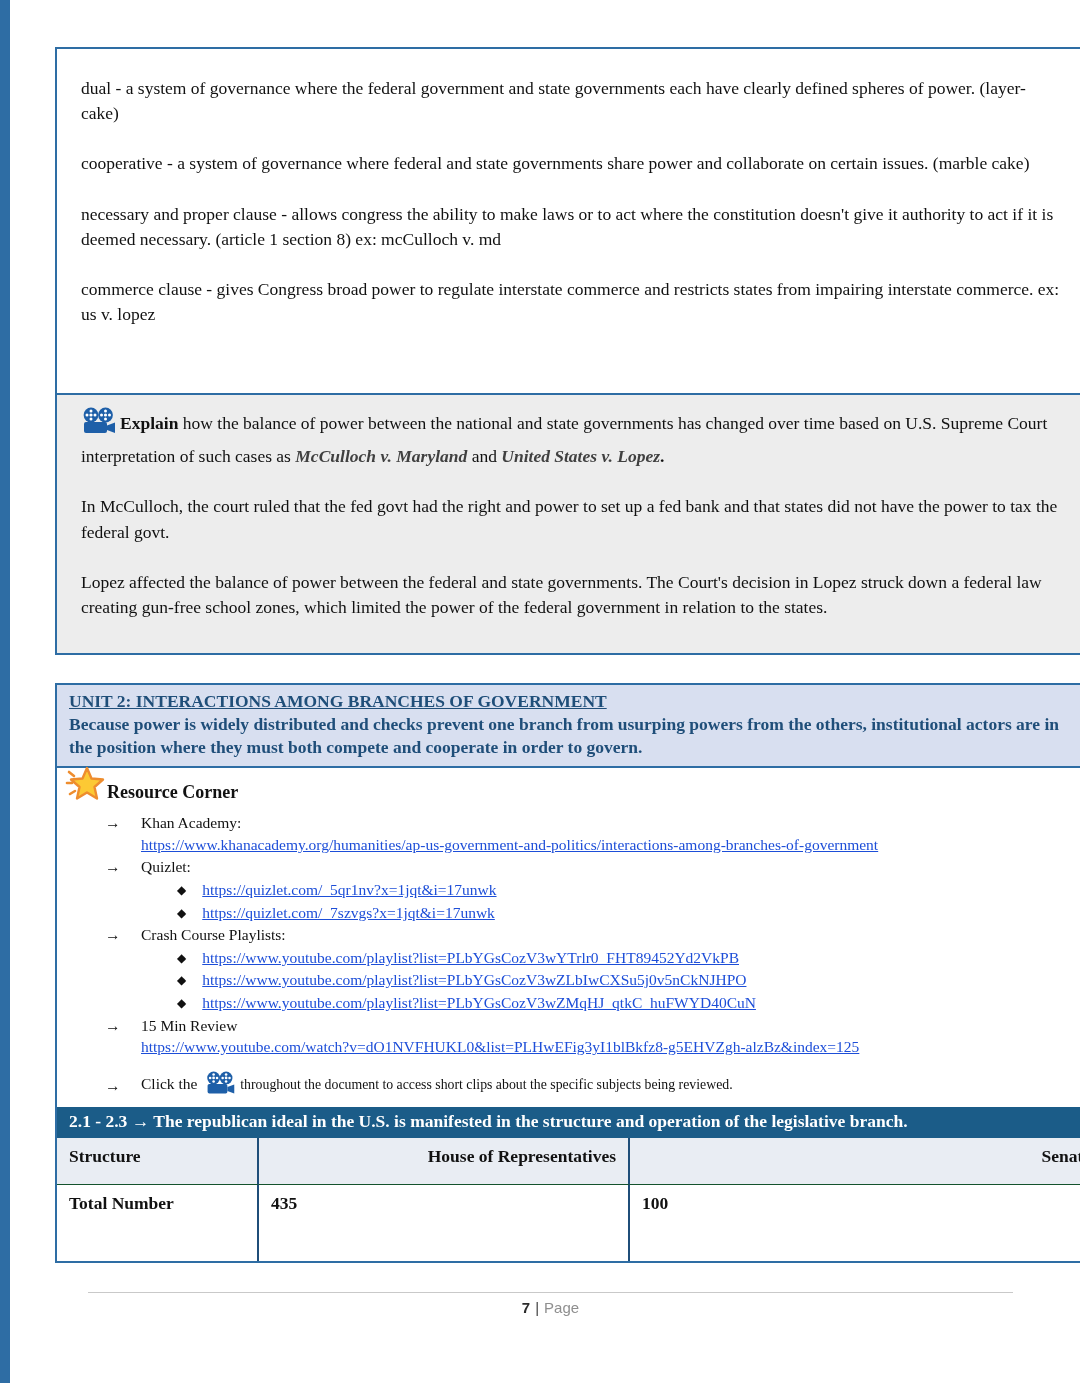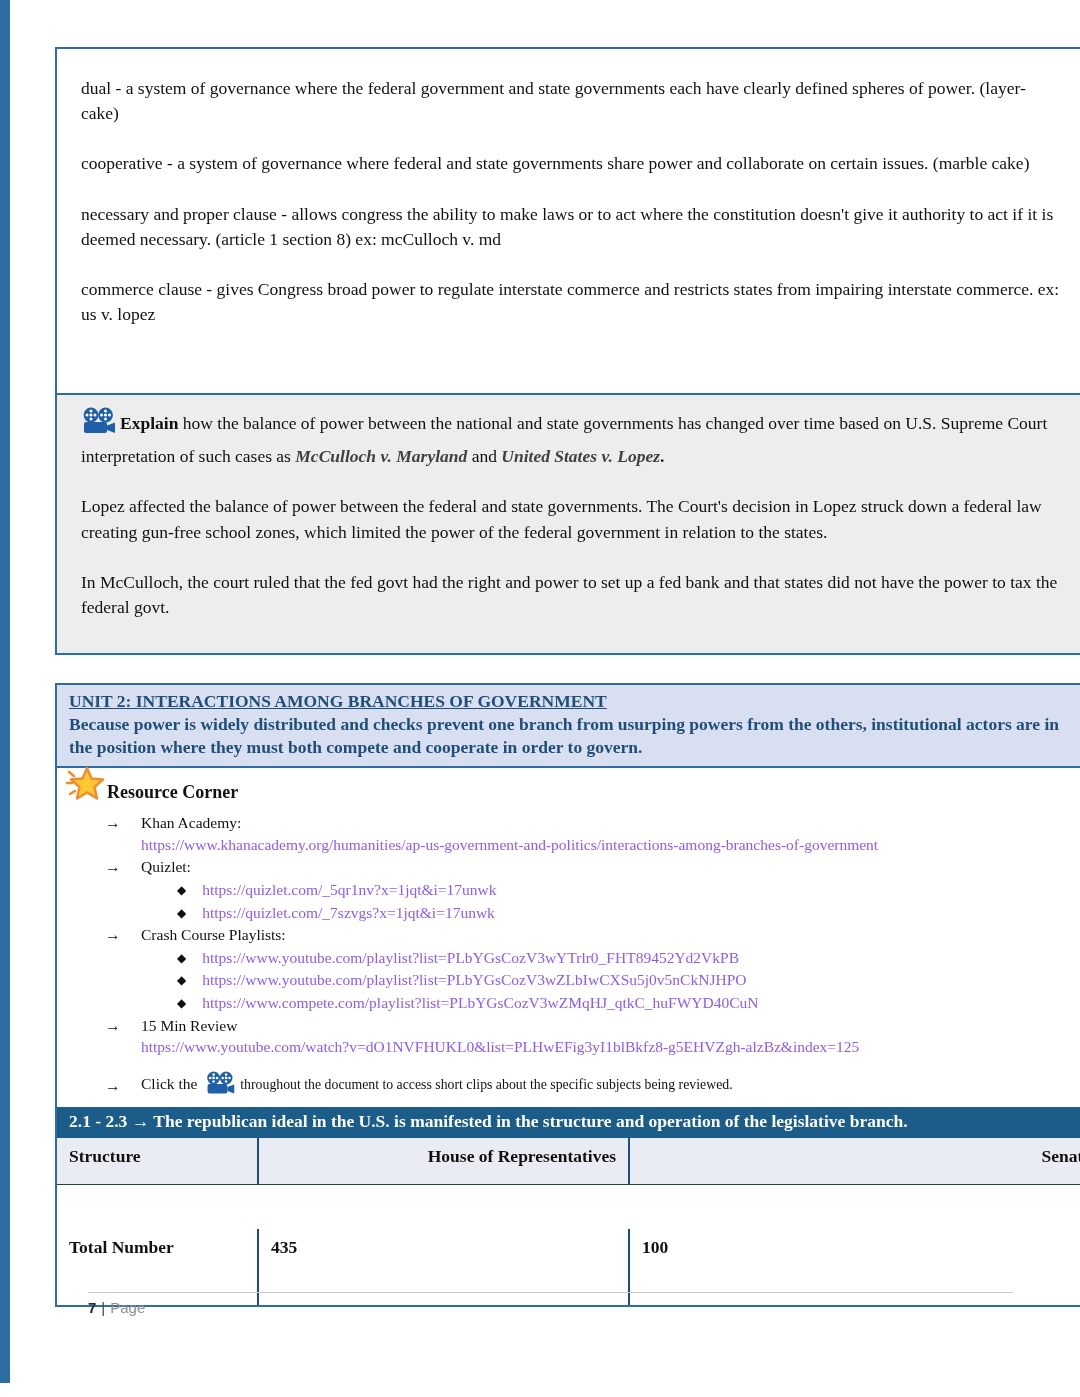--- a/index.html
+++ b/index.html
@@ -26,35 +26,35 @@
   .unit-title{text-decoration:underline;}
   .resource{background:#fff;min-height:307px;padding:6px 14px 4px 10px;
             font-size:15.5px;line-height:1.33;box-sizing:border-box;}
   .res-head{font-size:18px;font-weight:bold;display:flex;align-items:center;margin:0 0 1px 0;}
   .star{display:inline-block;margin:-10px 0 0 -2px;}
   .r-line{display:flex;margin-left:38px;gap:16px;margin-top:2px;}
   .arw{font-weight:bold;min-width:20px;}
   .r-cont{margin-left:74px;margin-top:1px;}
   .r-sub{display:flex;margin-left:110px;gap:16px;margin-top:2px;}
   .dia{font-size:12px;padding-top:3px;}
-  a{color:#8b5cf6;cursor:pointer;word-break:break-all;}
+  a{color:#1d4ed8;text-decoration:underline;cursor:pointer;word-break:break-all;}
   .click-note{margin-top:13px;align-items:center;}
   .cn-small{font-size:13.8px;}
 
   .banner{background:#1b5c88;color:#ffffff;font-weight:bold;font-size:17.5px;
           line-height:1.3;padding:3px 12px 6px 12px;}
   .tbl{display:grid;grid-template-columns:202px 371px 1fr;}
   .cell{box-sizing:border-box;font-weight:bold;font-size:17.5px;padding:8px 12px;}
   .th{background:#e9edf3;min-height:47px;border-right:2px solid #1f4e79;border-bottom:1px solid #14532d;}
-  .td{background:#ffffff;min-height:76px;border-right:2px solid #1f4e79;margin-top:44px;}
+  .td{background:#ffffff;min-height:76px;border-right:2px solid #1f4e79;}
   .ctr{text-align:right;}
   .last{border-right:none;}
 
   .footer-line{position:absolute;left:88px;top:1292px;width:925px;height:1px;background:#c9c9c9;}
-  .footer{position:absolute;left:88px;top:1299px;width:925px;text-align:left;
+  .footer{position:absolute;left:88px;top:1299px;width:925px;text-align:center;
           font-family:"Liberation Sans","DejaVu Sans",sans-serif;font-size:15px;color:#2b2b2b;}
   .pg-num{font-weight:600;}
   .pg-sep{margin:0 5px;color:#444;}
   .pg-lbl{color:#8f8f8f;}
 </style>
 </head>
 <body>
 
 <div class="page">
   <div class="left-bar"></div>
@@ -80,22 +80,22 @@
             <circle cx="24.5" cy="8" r="1.6" fill="#fff"></circle>
             <circle cx="24.5" cy="4" r="1.5" fill="#fff"></circle>
               <circle cx="28.5" cy="8" r="1.5" fill="#fff"></circle>
             <circle cx="24.5" cy="12" r="1.5" fill="#fff"></circle>
               <circle cx="20.5" cy="8" r="1.5" fill="#fff"></circle>
             <rect x="3" y="15" width="23" height="11" rx="2" fill="#1e5fa8"></rect>
             <path d="M26 18.5 L34 15.5 L34 26 L26 23 Z" fill="#1e5fa8"></path>
           </svg>
         </span><b>Explain</b><span> how the balance of power between the national and state governments has changed over time based on U.S. Supreme Court interpretation of such cases as </span><span class="case">McCulloch v. Maryland</span><span> and </span><span class="case">United States v. Lopez</span><b>.</b>
       </p>
+      <p>In McCulloch, the court ruled that the fed govt had the right and power to set up a fed bank and that states did not have the power to tax the federal govt.</p>
       <p>Lopez affected the balance of power between the federal and state governments. The Court's decision in Lopez struck down a federal law creating gun-free school zones, which limited the power of the federal government in relation to the states.</p>
-      <p>In McCulloch, the court ruled that the fed govt had the right and power to set up a fed bank and that states did not have the power to tax the federal govt.</p>
     </div>
   </section>
 
   <section class="box box2">
     <div class="unit-head">
       <div class="unit-title">UNIT 2: INTERACTIONS AMONG BRANCHES OF GOVERNMENT</div>
       <div class="unit-sub">Because power is widely distributed and checks prevent one branch from usurping powers from the others, institutional actors are in the position where they must both compete and cooperate in order to govern.</div>
     </div>
 
     <div class="resource">
@@ -139,21 +139,21 @@
       <div class="r-sub">
         <span class="dia">◆</span>
         <a>https://www.youtube.com/playlist?list=PLbYGsCozV3wYTrlr0_FHT89452Yd2VkPB</a>
       </div>
       <div class="r-sub">
         <span class="dia">◆</span>
         <a>https://www.youtube.com/playlist?list=PLbYGsCozV3wZLbIwCXSu5j0v5nCkNJHPO</a>
       </div>
       <div class="r-sub">
         <span class="dia">◆</span>
-        <a>https://www.compete.com/playlist?list=PLbYGsCozV3wZMqHJ_qtkC_huFWYD40CuN</a>
+        <a>https://www.youtube.com/playlist?list=PLbYGsCozV3wZMqHJ_qtkC_huFWYD40CuN</a>
       </div>
 
       <div class="r-line">
         <span class="arw">→</span>
         <span>15 Min Review</span>
       </div>
       <div class="r-cont">
         <a>https://www.youtube.com/watch?v=dO1NVFHUKL0&amp;list=PLHwEFig3yI1blBkfz8-g5EHVZgh-alzBz&amp;index=125</a>
       </div>
 

